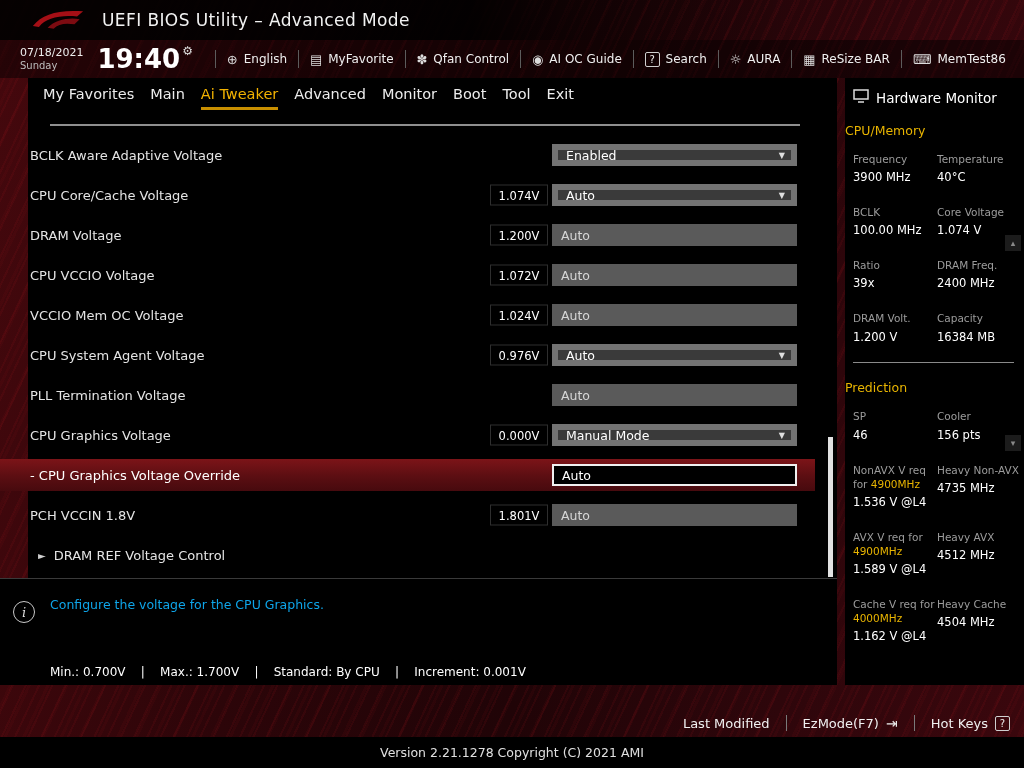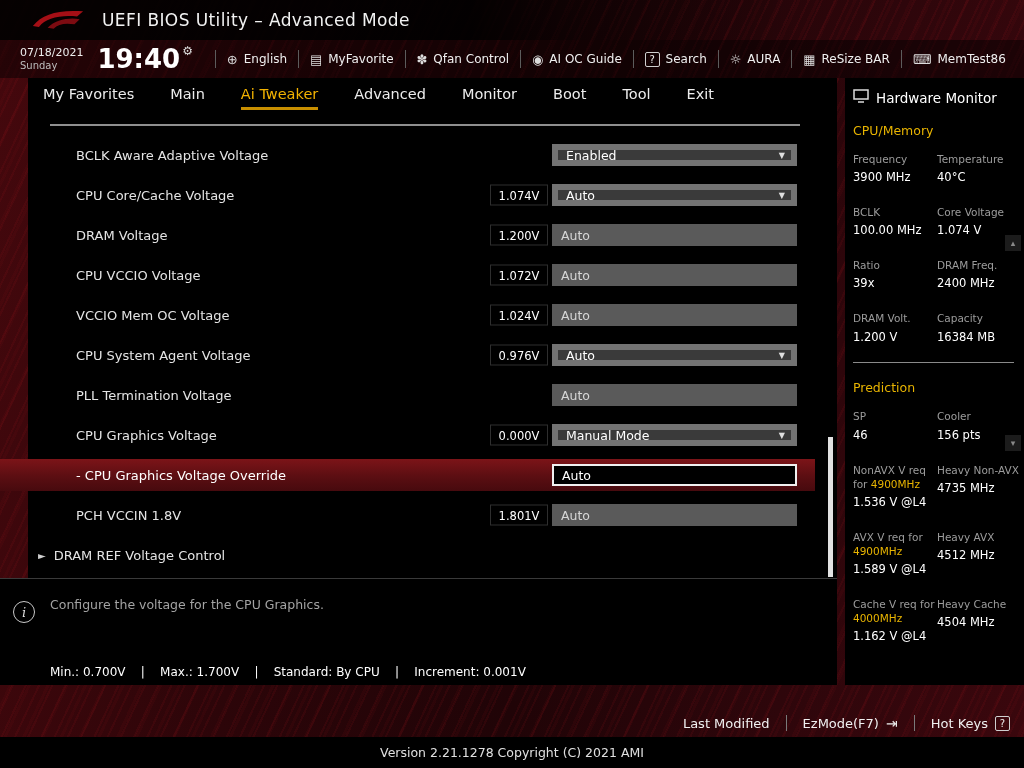--- a/index.html
+++ b/index.html
@@ -31,57 +31,57 @@
   .time-gear { font-size:12px; color:#ddd; margin-left:2px; margin-top:-2px; cursor:pointer; }
   .tb-items { display:flex; align-items:center; flex:1; margin:0 18px 0 22px; justify-content:space-between; }
   .tb-item { display:flex; align-items:center; gap:6px; font-size:12px; color:#efefef; cursor:pointer; white-space:nowrap; }
   .tb-icon { font-size:13px; color:#ddd; }
   .tb-sep { width:1px; height:18px; background:#5c5c5c; }
   .qbox { display:inline-flex; align-items:center; justify-content:center; width:15px; height:15px;
     border:1px solid #cfcfcf; border-radius:2px; font-size:10px; color:#eee; }
 
   
   .nav { position:absolute; left:28px; top:78px; width:809px; height:32px; background:#000;
-    display:flex; align-items:stretch; gap:36px; padding-left:15px; }
+    display:flex; align-items:stretch; gap:16px; padding-left:15px; }
   .nav-tab { font-size:14.5px; color:#ececec; display:flex; align-items:center; cursor:pointer;
     border-bottom:3px solid transparent; padding-top:2px; }
   .nav-tab.active { color:#f2b200; border-bottom-color:#c98f00; }
 
   
   .main { position:absolute; left:28px; top:110px; width:809px; height:468px; background:#000; }
   .main-topline { position:absolute; left:22px; top:14px; width:750px; height:2px; background:#8f8f8f; }
   .row { position:absolute; left:-28px; width:837px; height:40px; display:flex; align-items:center; }
-  .row-label { padding-left:76px; font-size:13px; color:#e4e4e4; }
+  .row-label { padding-left:30px; font-size:13px; color:#e4e4e4; }
   .row.selected { width:815px; height:32px; background:linear-gradient(180deg,#7c1418 0%,#5b0e12 55%,#470a0e 100%); }
   .row.selected .row-label { color:#fff; }
   .badge { position:absolute; left:490px; top:50%; transform:translateY(-50%); width:58px; height:21px;
     background:#000; border:1px solid #2e2e2e; color:#fff; font-size:11.5px;
     display:flex; align-items:center; justify-content:center; }
   .ctl { position:absolute; left:552px; top:50%; transform:translateY(-50%); width:245px; height:22px;
     display:flex; align-items:center; padding:0 8px; font-size:12.5px; }
   .ctl.dropdown { background:#3a3a3a; border:6px solid #737373; color:#fff; cursor:pointer; }
   .dd-arrow { position:absolute; right:6px; font-size:8px; color:#e0e0e0; }
   .ctl.disabled { background:#5a5a5a; border:1px solid #5a5a5a; color:#d6d6d6; }
   .ctl.input-focus { background:#000; border:2px solid #f0f0f0; color:#fff; }
   .group-arrow { padding-left:38px; font-size:10px; color:#cfcfcf; }
   .group-label { padding-left:8px; font-size:13px; color:#e4e4e4; }
   .scrollbar { position:absolute; left:800px; top:327px; width:5px; height:140px; background:#e2e2e2; cursor:pointer; }
 
   
   .info { position:absolute; left:0; top:578px; width:837px; height:107px; background:#000; border-top:1px solid #3a3a3a; }
   .info-icon { position:absolute; left:13px; top:22px; width:22px; height:22px; border:1px solid #c8c8c8; border-radius:50%;
     color:#dcdcdc; font-size:13px; font-style:italic; font-family:"DejaVu Serif",serif;
     display:flex; align-items:center; justify-content:center; }
-  .info-desc { position:absolute; left:50px; top:18px; font-size:12.5px; color:#a3a3a3; }
+  .info-desc { position:absolute; left:50px; top:18px; font-size:12.5px; color:#0ea5e9; }
   .info-limits { position:absolute; left:50px; top:86px; font-size:12px; color:#fff; white-space:pre; }
 
   
   .sidebar { position:absolute; left:845px; top:78px; width:179px; height:607px; background:#000; }
   .hm-header { display:flex; align-items:center; gap:7px; padding:11px 8px 0 8px; font-size:13.5px; color:#fff; }
-  .hm-title { margin:17px 8px 0; font-size:12.5px; color:#e8b400; }
+  .hm-title { margin:17px 0 0; font-size:12.5px; color:#e8b400; }
   .hm-grid { display:grid; grid-template-columns:84px 1fr; padding:0 4px 0 8px; row-gap:20px; margin-top:14px; }
   .hm-label { font-size:10.5px; color:#9c9c9c; line-height:1.35; }
   .hm-value { font-size:11.5px; color:#fff; margin-top:4px; line-height:1.3; }
   .gold { color:#e8b400; }
   .hm-divider { margin:18px 10px 0 8px; border-top:1px solid #8a8a8a; }
   .hm-arrow { position:absolute; left:160px; width:16px; height:16px; background:#1c1c1c; color:#8a8a8a;
     font-size:9px; display:flex; align-items:center; justify-content:center; cursor:pointer; }
 
   
   .footer { position:absolute; right:14px; top:707px; height:32px; display:flex; align-items:center; gap:16px; font-size:13px; color:#f0f0f0; }

